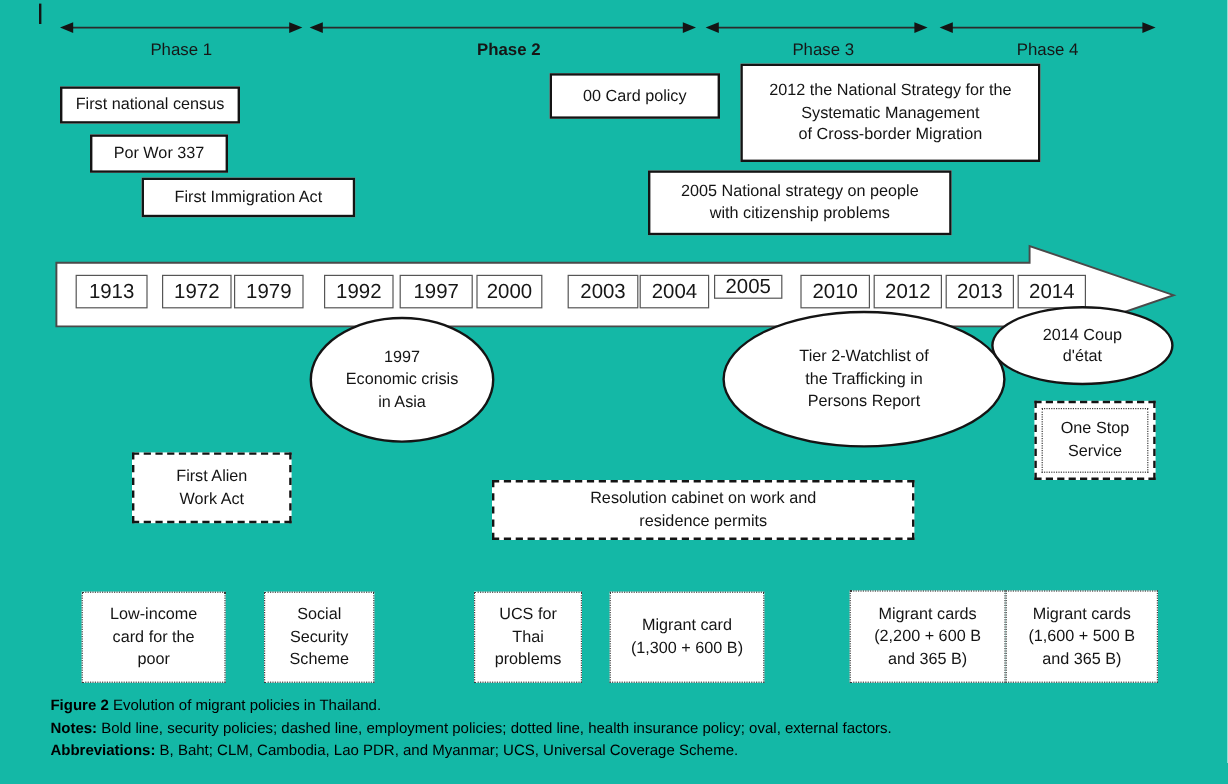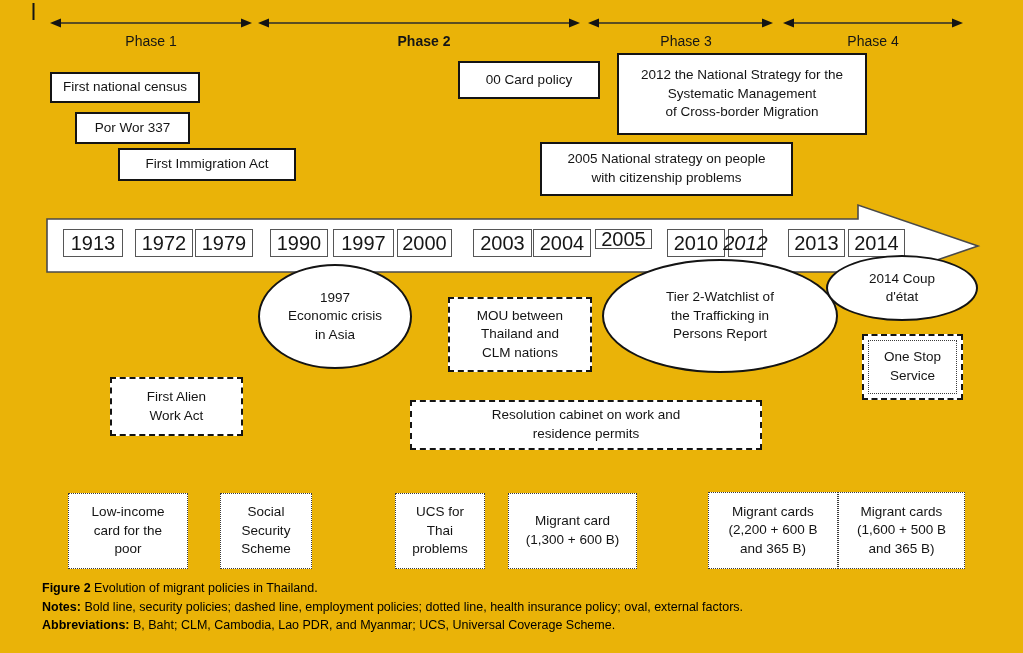--- a/index.html
+++ b/index.html
@@ -1,19 +1,19 @@
 <!DOCTYPE html>
 <html><head>
 <meta charset="utf-8">
 <style>
   html,body{margin:0;padding:0;background:#ffffff;}
   #canvas{
     position:relative;
     width:1023px;height:653px;
-    background:#eab308;
+    background:#14b8a6;
     font-family:"Liberation Sans", sans-serif;
     color:#141414;
     overflow:hidden;
   }
   .abs{position:absolute;box-sizing:border-box;}
   .cbox{
     display:flex;align-items:center;justify-content:center;
     text-align:center;white-space:pre-line;
     background:#ffffff;font-size:13.5px;line-height:1.38;color:#141414;
   }
@@ -23,21 +23,21 @@
   .oval{
     border:2.5px solid #141414;border-radius:50%;
     background:#ffffff;
     display:flex;align-items:center;justify-content:center;
     text-align:center;white-space:pre-line;
     font-size:13.5px;line-height:1.36;
   }
   .year{
     border:1.5px solid #565656;background:#ffffff;
     display:flex;align-items:center;justify-content:center;
-    font-size:20px;color:#161616;
+    font-size:17px;color:#161616;
   }
   .phase-label{font-size:14px;text-align:center;color:#161616;}
   .onestop-inner{
     flex:1;align-self:stretch;margin:4px;
     border:1.5px dotted #3a3a3a;
     display:flex;align-items:center;justify-content:center;
     text-align:center;white-space:pre-line;font-size:13.5px;line-height:1.38;
   }
   .caption{font-size:12.5px;line-height:18.5px;color:#000000;}
   .caption .bld{font-weight:bold;}
@@ -86,45 +86,42 @@
   <div class="abs cbox solid" style="left:458px;top:61px;width:142px;height:38px;">00 Card policy</div>
   <div class="abs cbox solid" style="left:617px;top:53px;width:250px;height:82px;">2012 the National Strategy for the
 Systematic Management
 of Cross-border Migration</div>
   <div class="abs cbox solid" style="left:540px;top:142px;width:253px;height:54px;">2005 National strategy on people
 with citizenship problems</div>
 
   <div class="abs year" style="left:63px;top:229px;width:60px;height:28px;">1913</div>
   <div class="abs year" style="left:135px;top:229px;width:58px;height:28px;">1972</div>
   <div class="abs year" style="left:195px;top:229px;width:58px;height:28px;">1979</div>
-  <div class="abs year" style="left:270px;top:229px;width:58px;height:28px;">1990</div>
+  <div class="abs year" style="left:270px;top:229px;width:58px;height:28px;">1992</div>
   <div class="abs year" style="left:333px;top:229px;width:61px;height:28px;">1997</div>
   <div class="abs year" style="left:397px;top:229px;width:55px;height:28px;">2000</div>
   <div class="abs year" style="left:473px;top:229px;width:59px;height:28px;">2003</div>
   <div class="abs year" style="left:533px;top:229px;width:58px;height:28px;">2004</div>
   <div class="abs year" style="left:595px;top:229px;width:57px;height:20px;">2005</div>
   <div class="abs year" style="left:667px;top:229px;width:58px;height:28px;">2010</div>
-  <div class="abs year" style="left:728px;top:229px;width:35px;height:28px;font-style:italic;">2012</div>
+  <div class="abs year" style="left:728px;top:229px;width:57px;height:28px;">2012</div>
   <div class="abs year" style="left:788px;top:229px;width:57px;height:28px;">2013</div>
   <div class="abs year" style="left:848px;top:229px;width:57px;height:28px;">2014</div>
 
   <div class="abs oval" style="left:258px;top:264px;width:154px;height:105px;">1997
 Economic crisis
 in Asia</div>
   <div class="abs oval" style="left:602px;top:259px;width:236px;height:114px;">Tier 2-Watchlist of
 the Trafficking in
 Persons Report</div>
   <div class="abs oval" style="left:826px;top:255px;width:152px;height:66px;">2014 Coup
 d'état</div>
 
   <div class="abs cbox dashedb" style="left:110px;top:377px;width:133px;height:59px;">First Alien
 Work Act</div>
-  <div class="abs cbox dashedb" style="left:448px;top:297px;width:144px;height:75px;">MOU between
-Thailand and
-CLM nations</div>
   <div class="abs cbox" style="left:862px;top:334px;width:101px;height:66px;border:2px dashed #141414;padding:0;">
     <div class="onestop-inner">One Stop
 Service</div>
   </div>
   <div class="abs cbox dashedb" style="left:410px;top:400px;width:352px;height:50px;">Resolution cabinet on work and
 residence permits</div>
 
   <div class="abs cbox dottedb" style="left:68px;top:493px;width:120px;height:76px;">Low-income
 card for the
 poor</div>

